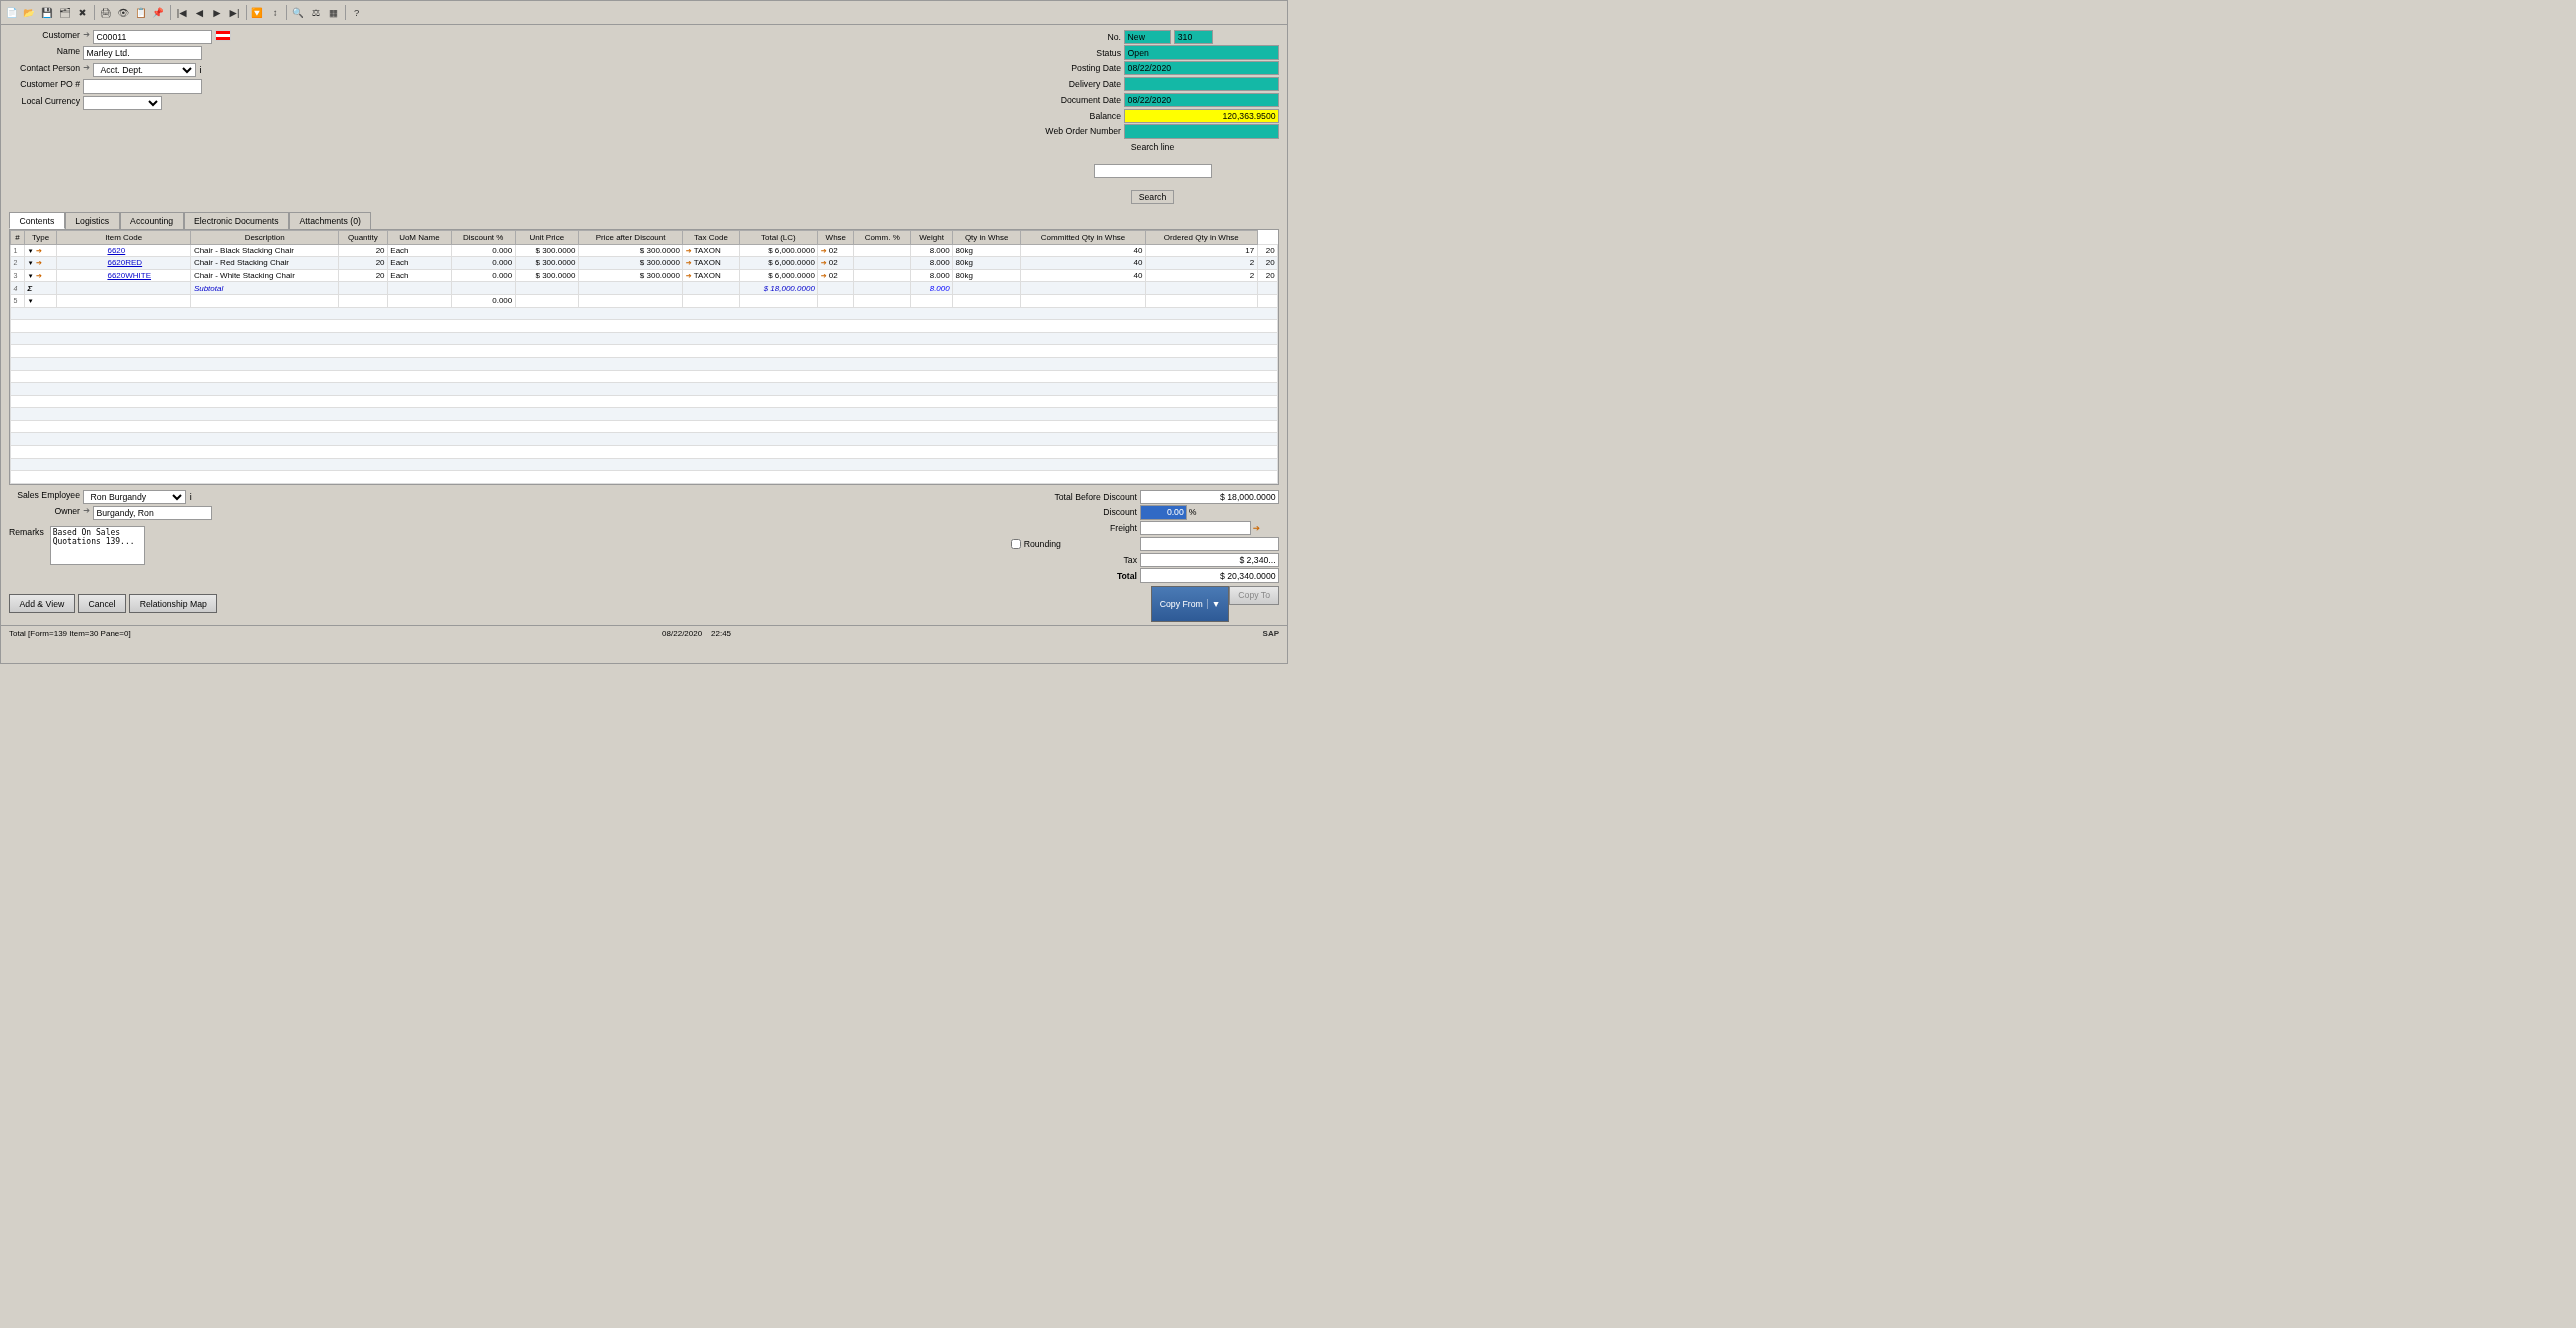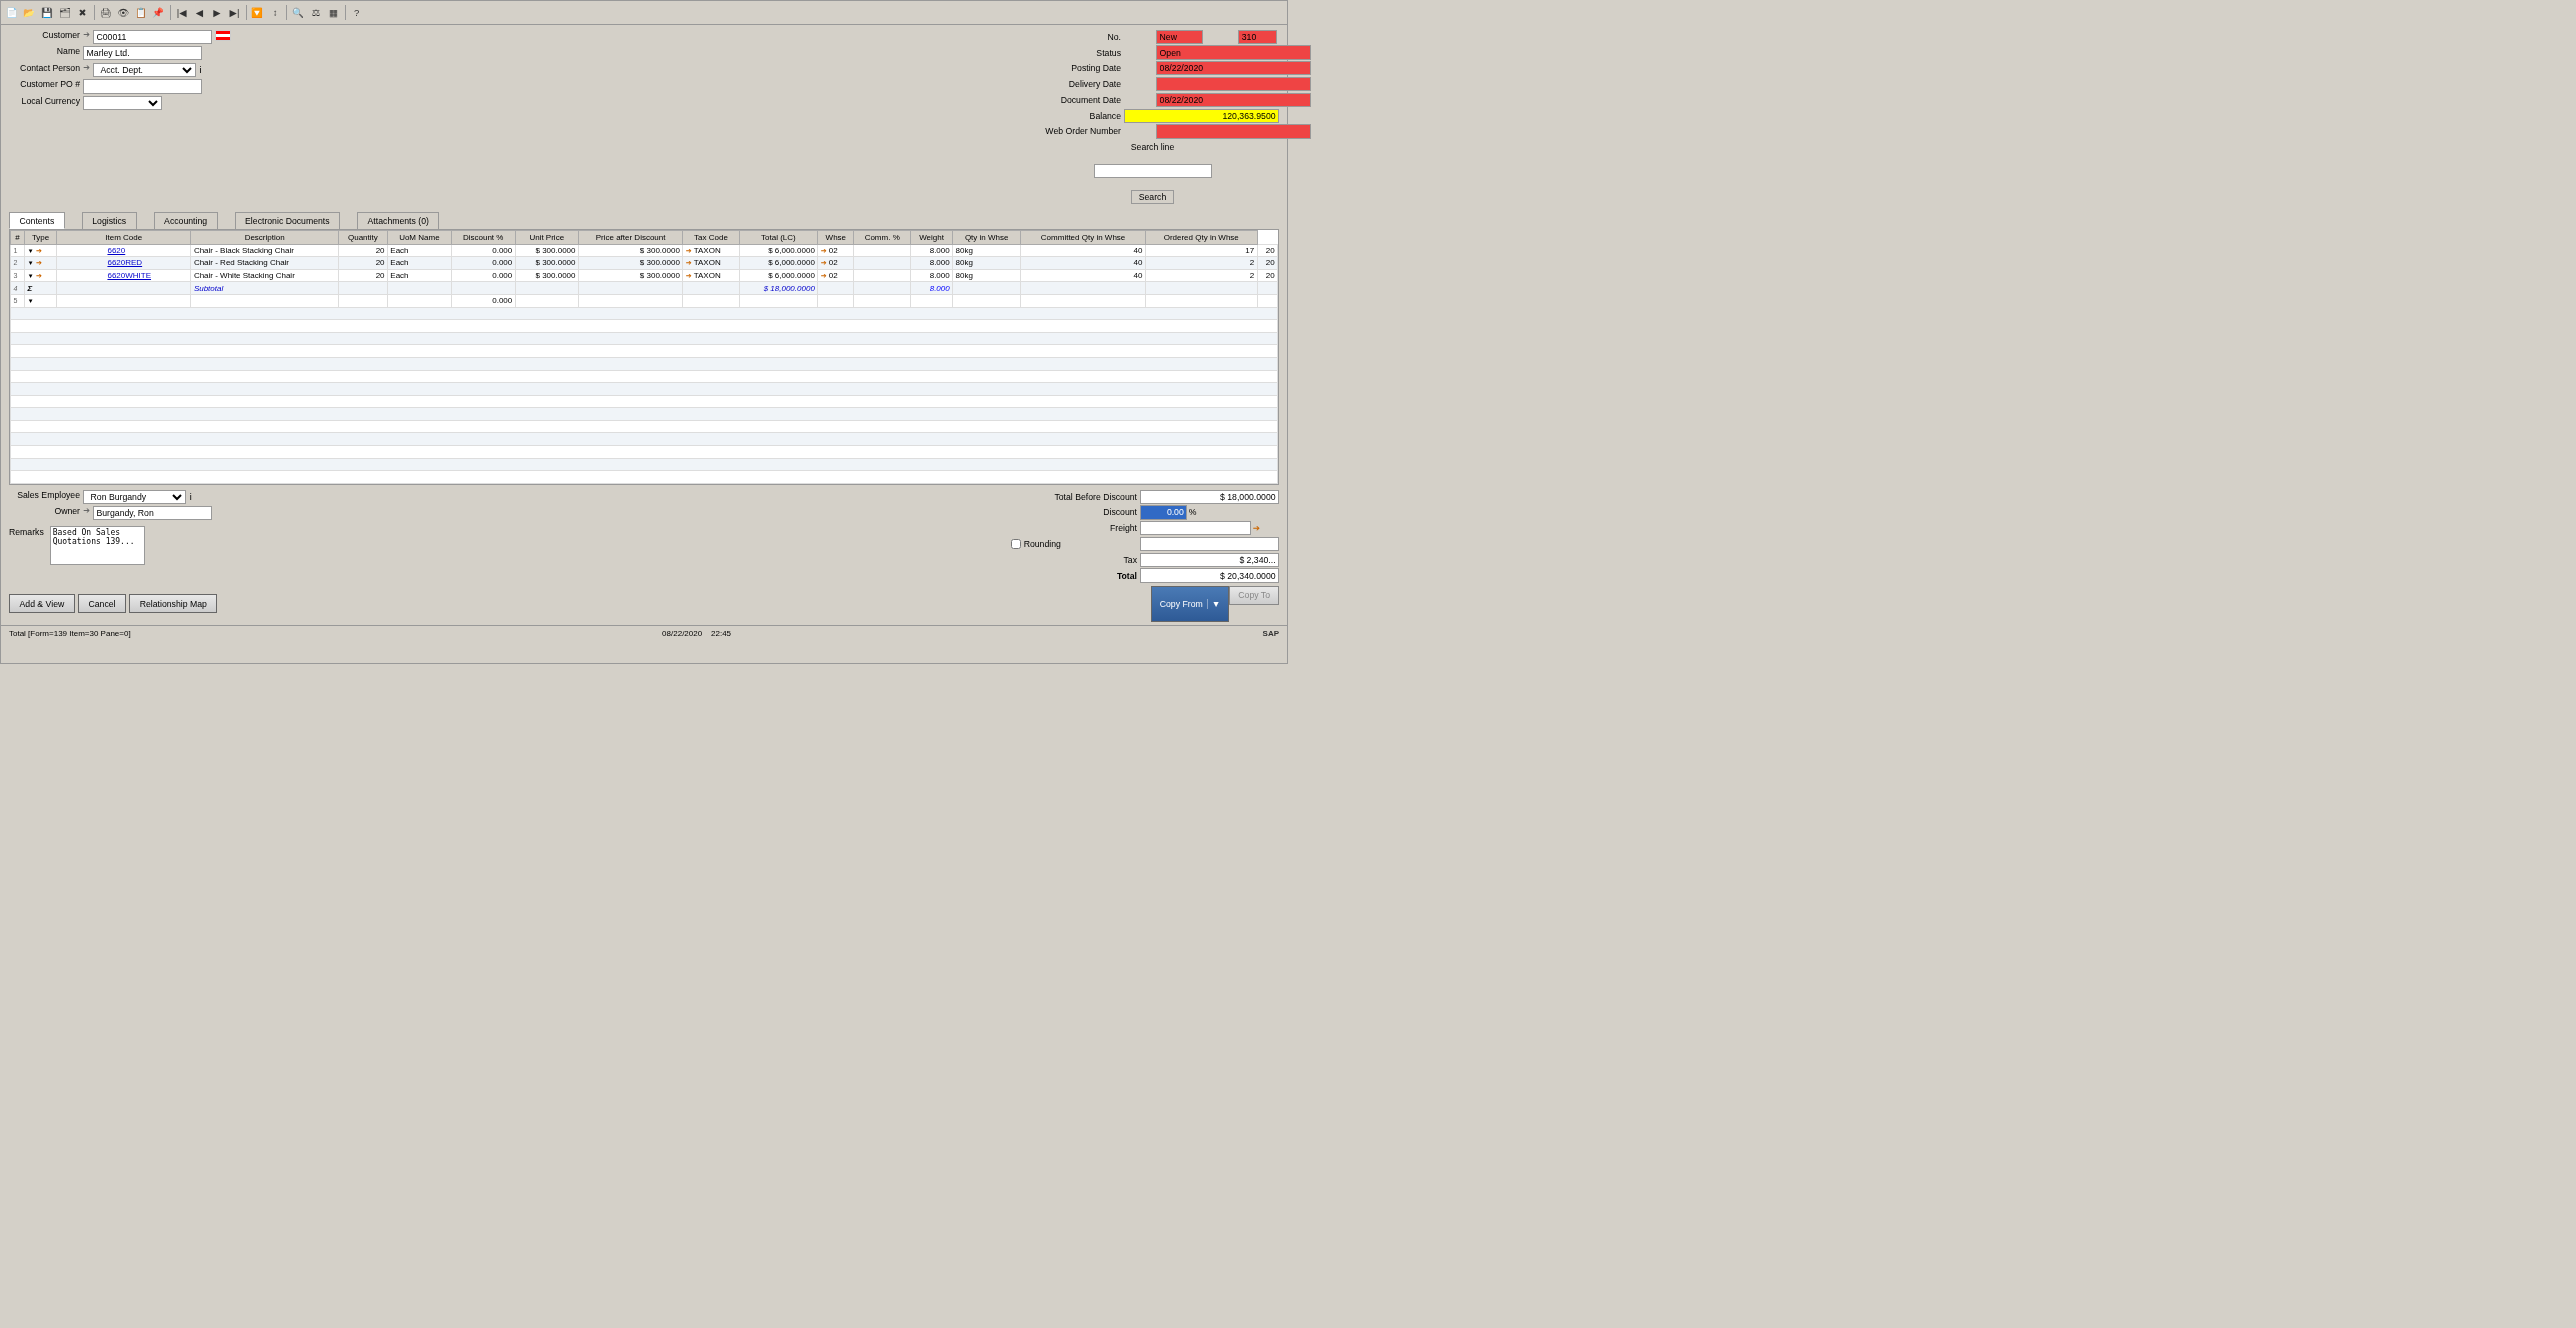--- a/index.html
+++ b/index.html
@@ -123,25 +123,24 @@
       align-items: center;
     }
     .right-label {
       font-size: 8.7px;
       color: #000;
       text-align: right;
     }
     .right-input {
       height: 14.2px;
       border: 0.8px solid #999;
-      background: #ef4444;
+      background: #14b8a6;
       padding: 0 2.4px;
       font-size: 8.7px;
       width: 100%;
-      margin-left: 32px;
     }
     .balance-input {
       background: #ffff00;
       border: 0.8px solid #999;
       height: 14.2px;
       padding: 0 2.4px;
       font-size: 8.7px;
       width: 100%;
       text-align: right;
     }
@@ -166,21 +165,21 @@
       padding: 0 6.3px;
       font-size: 8.7px;
       border: 0.8px solid #999;
       background: #d4d0c8;
       cursor: pointer;
     }
 
     
     .tabs-bar {
       display: flex;
-      gap: 17px;
+      gap: 0;
       padding: 3.2px 8px 0;
       background: #d4d0c8;
     }
     .tab {
       height: 17.4px;
       padding: 0 9.5px;
       border: 0.8px solid #999;
       border-bottom: none;
       background: #d4d0c8;
       font-size: 8.7px;

